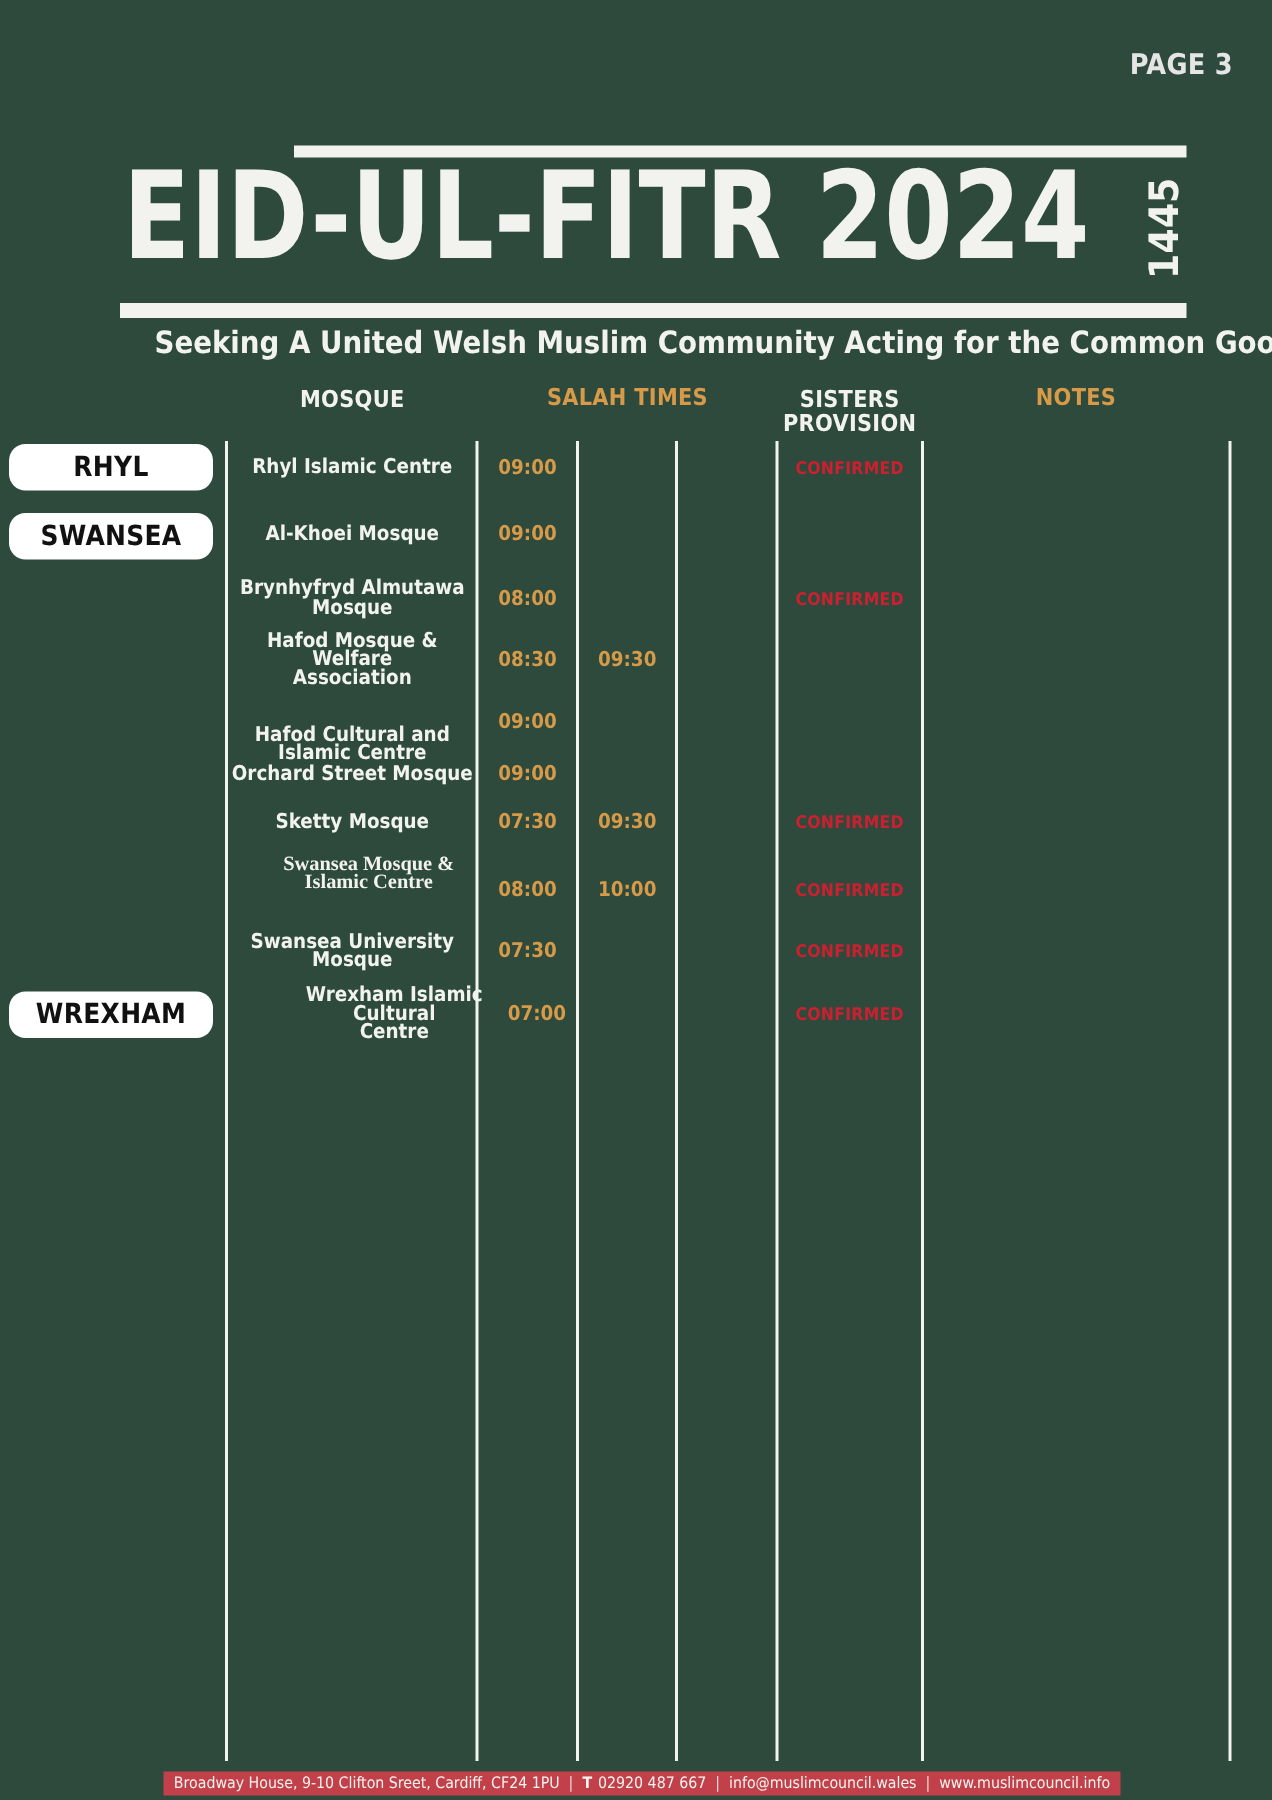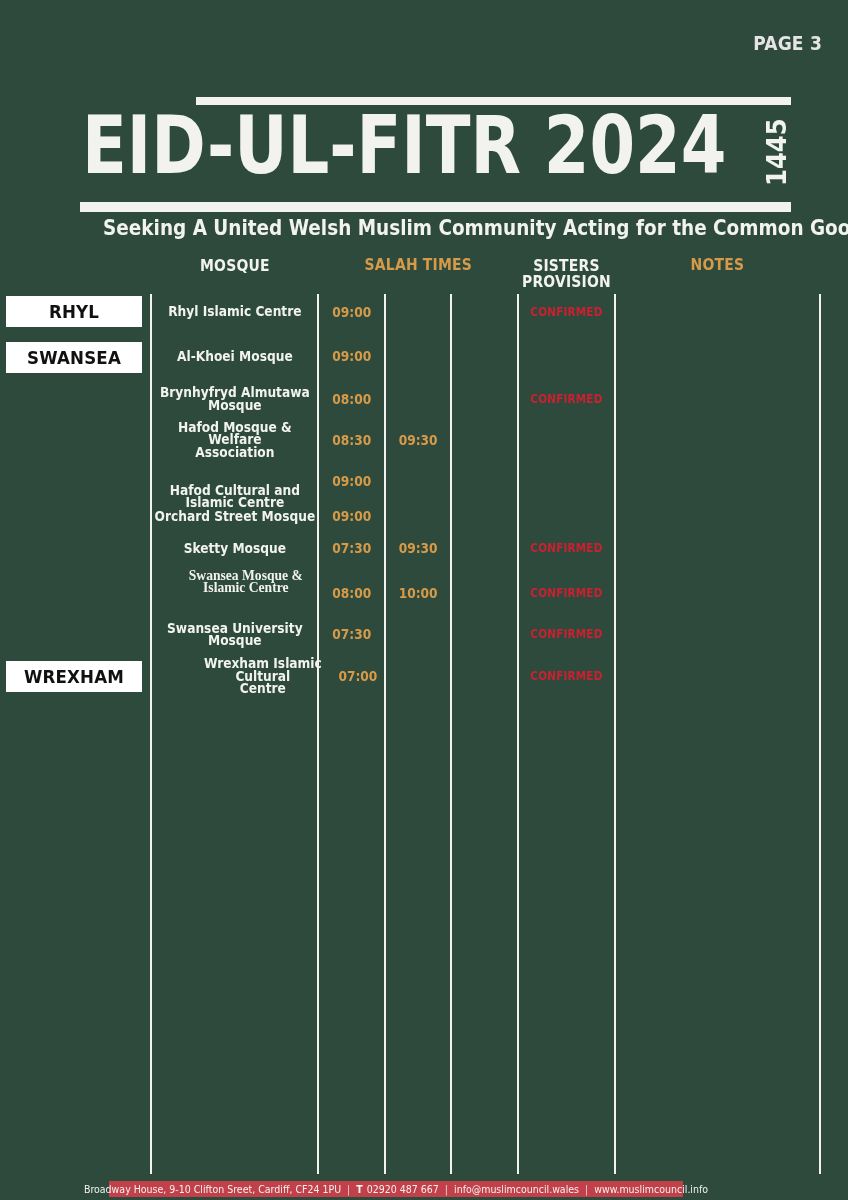--- a/index.html
+++ b/index.html
@@ -27,21 +27,21 @@
   .subtitle{position:absolute;color:#f2f3ef;font-weight:bold;white-space:nowrap;}
 
   .colhead{position:absolute;font-weight:bold;font-size:15.5px;text-align:center;
            color:#f2f3ef;letter-spacing:.2px;line-height:16.3px;white-space:pre;}
   .colhead.amber{color:#d79a49;}
 
   .vline{position:absolute;background:#f2f3ef;width:2.2px;}
 
   .citytag{position:absolute;background:#ffffff;color:#111;font-weight:bold;
            font-size:18.5px;display:flex;align-items:center;justify-content:center;
-           letter-spacing:.2px;}
+           letter-spacing:.2px;border-radius:11px;}
 
   .cell{position:absolute;text-align:center;white-space:pre-line;}
   .mosque{color:#f2f3ef;font-weight:bold;font-size:13.6px;line-height:12.5px;}
   .time{color:#d79a49;font-weight:bold;font-size:13.6px;line-height:14px;}
   .conf{color:#cc2030;font-weight:bold;font-size:11.6px;letter-spacing:.2px;line-height:12px;}
 
   .footer{position:absolute;background:#c2404a;color:#f2f3ef;font-size:10.5px;
           display:flex;align-items:center;justify-content:center;gap:0;}
   .footer span{white-space:pre;}
   .footer .sep{opacity:.85;}
@@ -114,21 +114,21 @@
       <div class="cell mosque" style="left: 151.3px; width: 167.1px; top: 622.2px; height: 24px; display: flex; align-items: center; justify-content: center;">Swansea University
 Mosque</div>
       <div class="cell time" style="left: 318.4px; width: 66.6px; top: 622.2px; height: 24px; display: flex; align-items: center; justify-content: center;">07:30</div>
       <div class="cell conf" style="left: 518.2px; width: 96.5px; top: 622.2px; height: 24px; display: flex; align-items: center; justify-content: center;">CONFIRMED</div>
       <div class="cell mosque" style="left: 151.3px; width: 167.1px; top: 664px; height: 24px; display: flex; align-items: center; justify-content: center; padding-left: 28px;">Wrexham Islamic Cultural
 Centre</div>
       <div class="cell time" style="left: 318.4px; width: 79px; top: 664px; height: 24px; display: flex; align-items: center; justify-content: center;">07:00</div>
       <div class="cell conf" style="left: 518.2px; width: 96.5px; top: 664px; height: 24px; display: flex; align-items: center; justify-content: center;">CONFIRMED</div>
     </div>
 
-  <div class="footer" style="left:109px;top:1181px;width:574px;height:16px;">
+  <div class="footer" style="left:109px;top:1181px;width:638px;height:16px;">
     <span>Broadway House, 9-10 Clifton Sreet, Cardiff, CF24 1PU</span>
     <span class="sep">&nbsp; |&nbsp; </span>
     <span class="pl">T</span>
     <span style="margin-left:4px">02920 487 667</span>
     <span class="sep">&nbsp; |&nbsp; </span>
     <span>info@muslimcouncil.wales</span>
     <span class="sep">&nbsp; |&nbsp; </span>
     <span>www.muslimcouncil.info</span>
   </div>
 </div>

